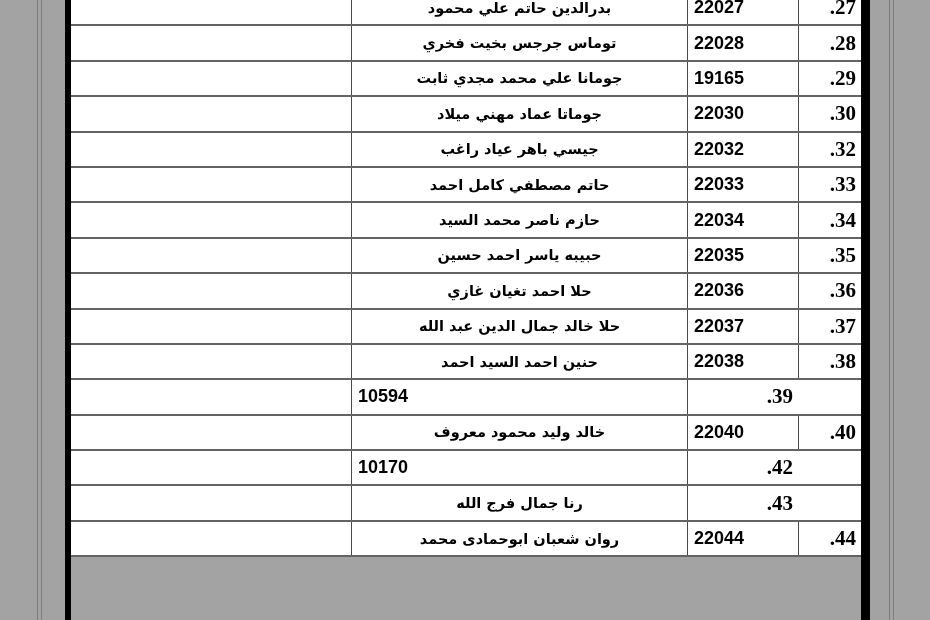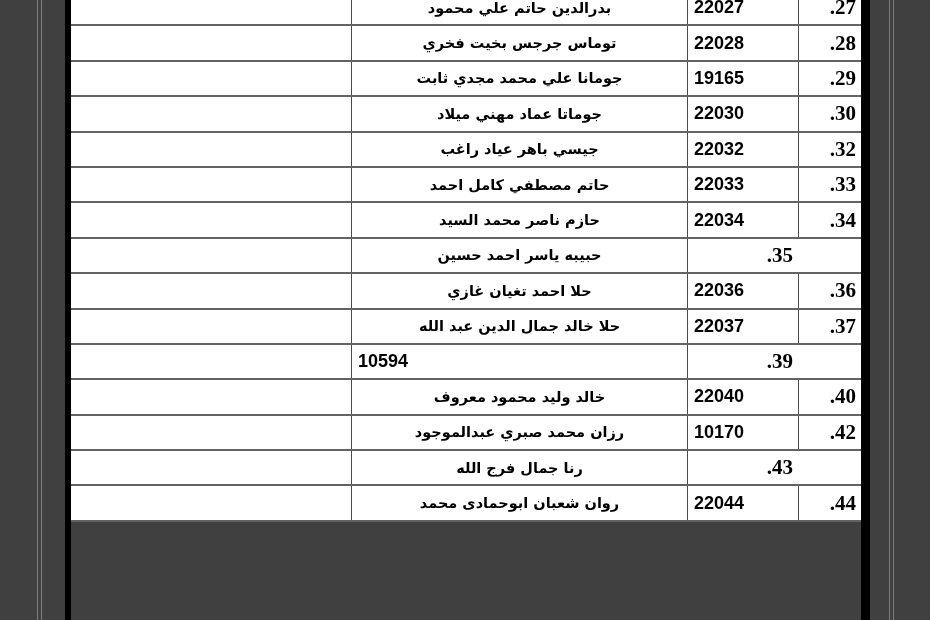--- a/index.html
+++ b/index.html
@@ -1,20 +1,20 @@
 <!DOCTYPE html>
 <html><head>
 <meta charset="utf-8">
 <style>
   html, body { margin: 0; padding: 0; background: #ffffff; }
   .screen {
     position: relative;
     width: 930px;
     height: 620px;
-    background: #404040;
+    background: #a3a3a3;
     overflow: hidden;
     font-family: "DejaVu Sans", sans-serif;
   }
   
   .vline { position: absolute; top: 0; height: 620px; }
   .thin-double {
     width: 3px;
     border-left: 1px solid #7d7d7d;
     border-right: 1px solid #7d7d7d;
   }
@@ -115,48 +115,54 @@
       </div>
       <div class="row">
         <div class="cell cell-empty"></div>
         <div class="cell cell-name">حازم ناصر محمد السيد</div>
         <div class="cell cell-id">22034</div>
         <div class="cell cell-num">.34</div>
       </div>
       <div class="row">
         <div class="cell cell-empty"></div>
         <div class="cell cell-name">حبيبه ياسر احمد حسين</div>
+        <div class="cell cell-id">22035</div>
         <div class="cell cell-num">.35</div>
       </div>
       <div class="row">
         <div class="cell cell-empty"></div>
         <div class="cell cell-name">حلا احمد تغيان غازي</div>
         <div class="cell cell-id">22036</div>
         <div class="cell cell-num">.36</div>
       </div>
       <div class="row">
         <div class="cell cell-empty"></div>
         <div class="cell cell-name">حلا خالد جمال الدين عبد الله</div>
         <div class="cell cell-id">22037</div>
         <div class="cell cell-num">.37</div>
       </div>
       <div class="row">
         <div class="cell cell-empty"></div>
+        <div class="cell cell-name">حنين احمد السيد احمد</div>
+        <div class="cell cell-id">22038</div>
+        <div class="cell cell-num">.38</div>
+      </div>
+      <div class="row">
+        <div class="cell cell-empty"></div>
         <div class="cell cell-id">10594</div>
         <div class="cell cell-num">.39</div>
       </div>
       <div class="row">
         <div class="cell cell-empty"></div>
         <div class="cell cell-name">خالد وليد محمود معروف</div>
         <div class="cell cell-id">22040</div>
         <div class="cell cell-num">.40</div>
       </div>
       <div class="row">
         <div class="cell cell-empty"></div>
-        <div class="cell cell-name">رزان محمد صبري عبدالموجود</div>
         <div class="cell cell-id">10170</div>
         <div class="cell cell-num">.42</div>
       </div>
       <div class="row">
         <div class="cell cell-empty"></div>
         <div class="cell cell-name">رنا جمال فرج الله</div>
         <div class="cell cell-num">.43</div>
       </div>
       <div class="row">
         <div class="cell cell-empty"></div>

